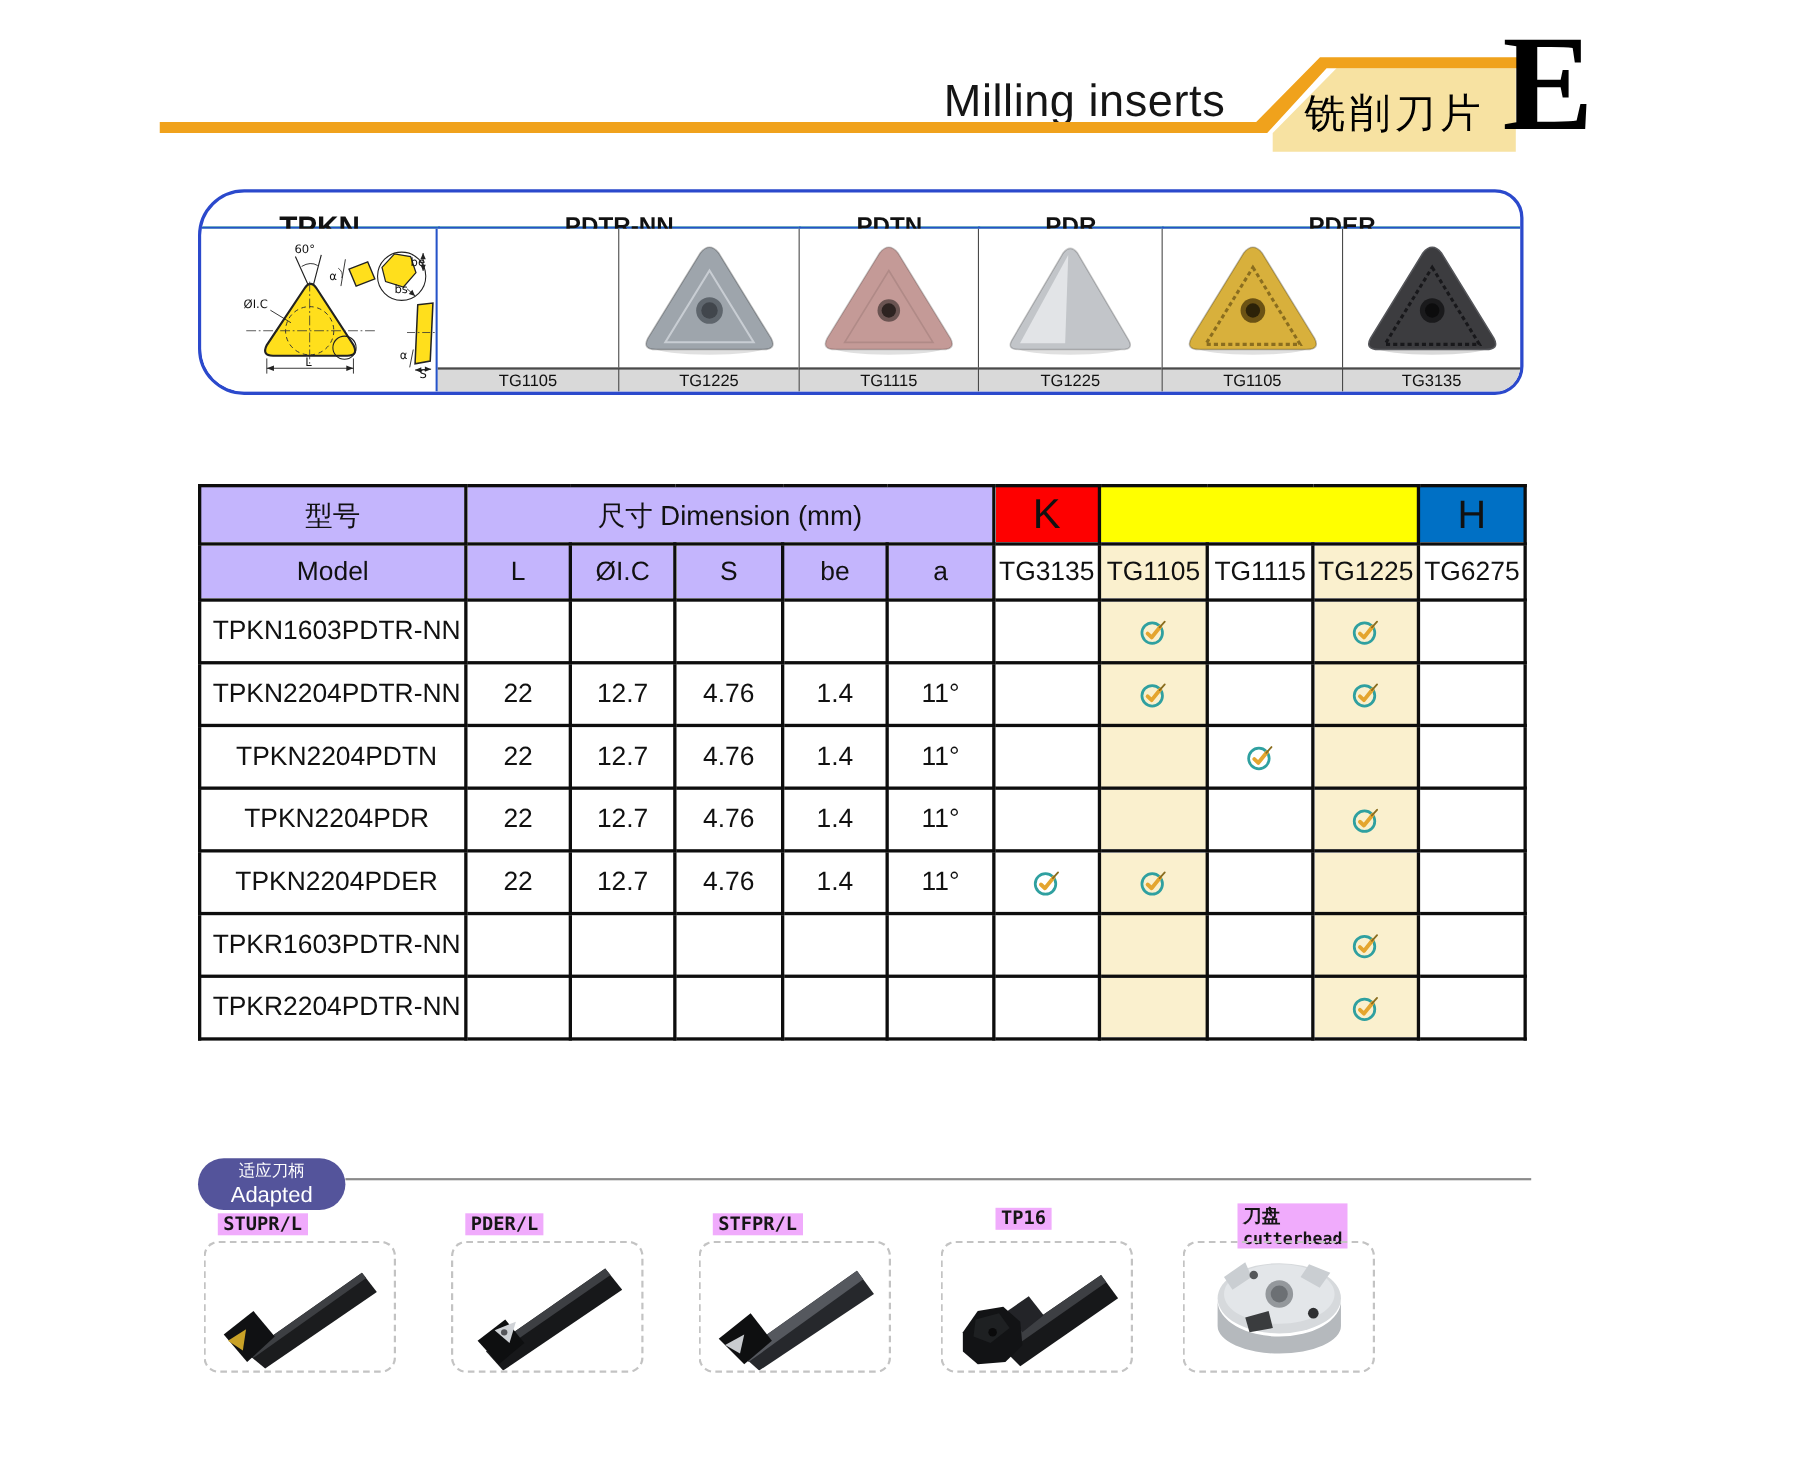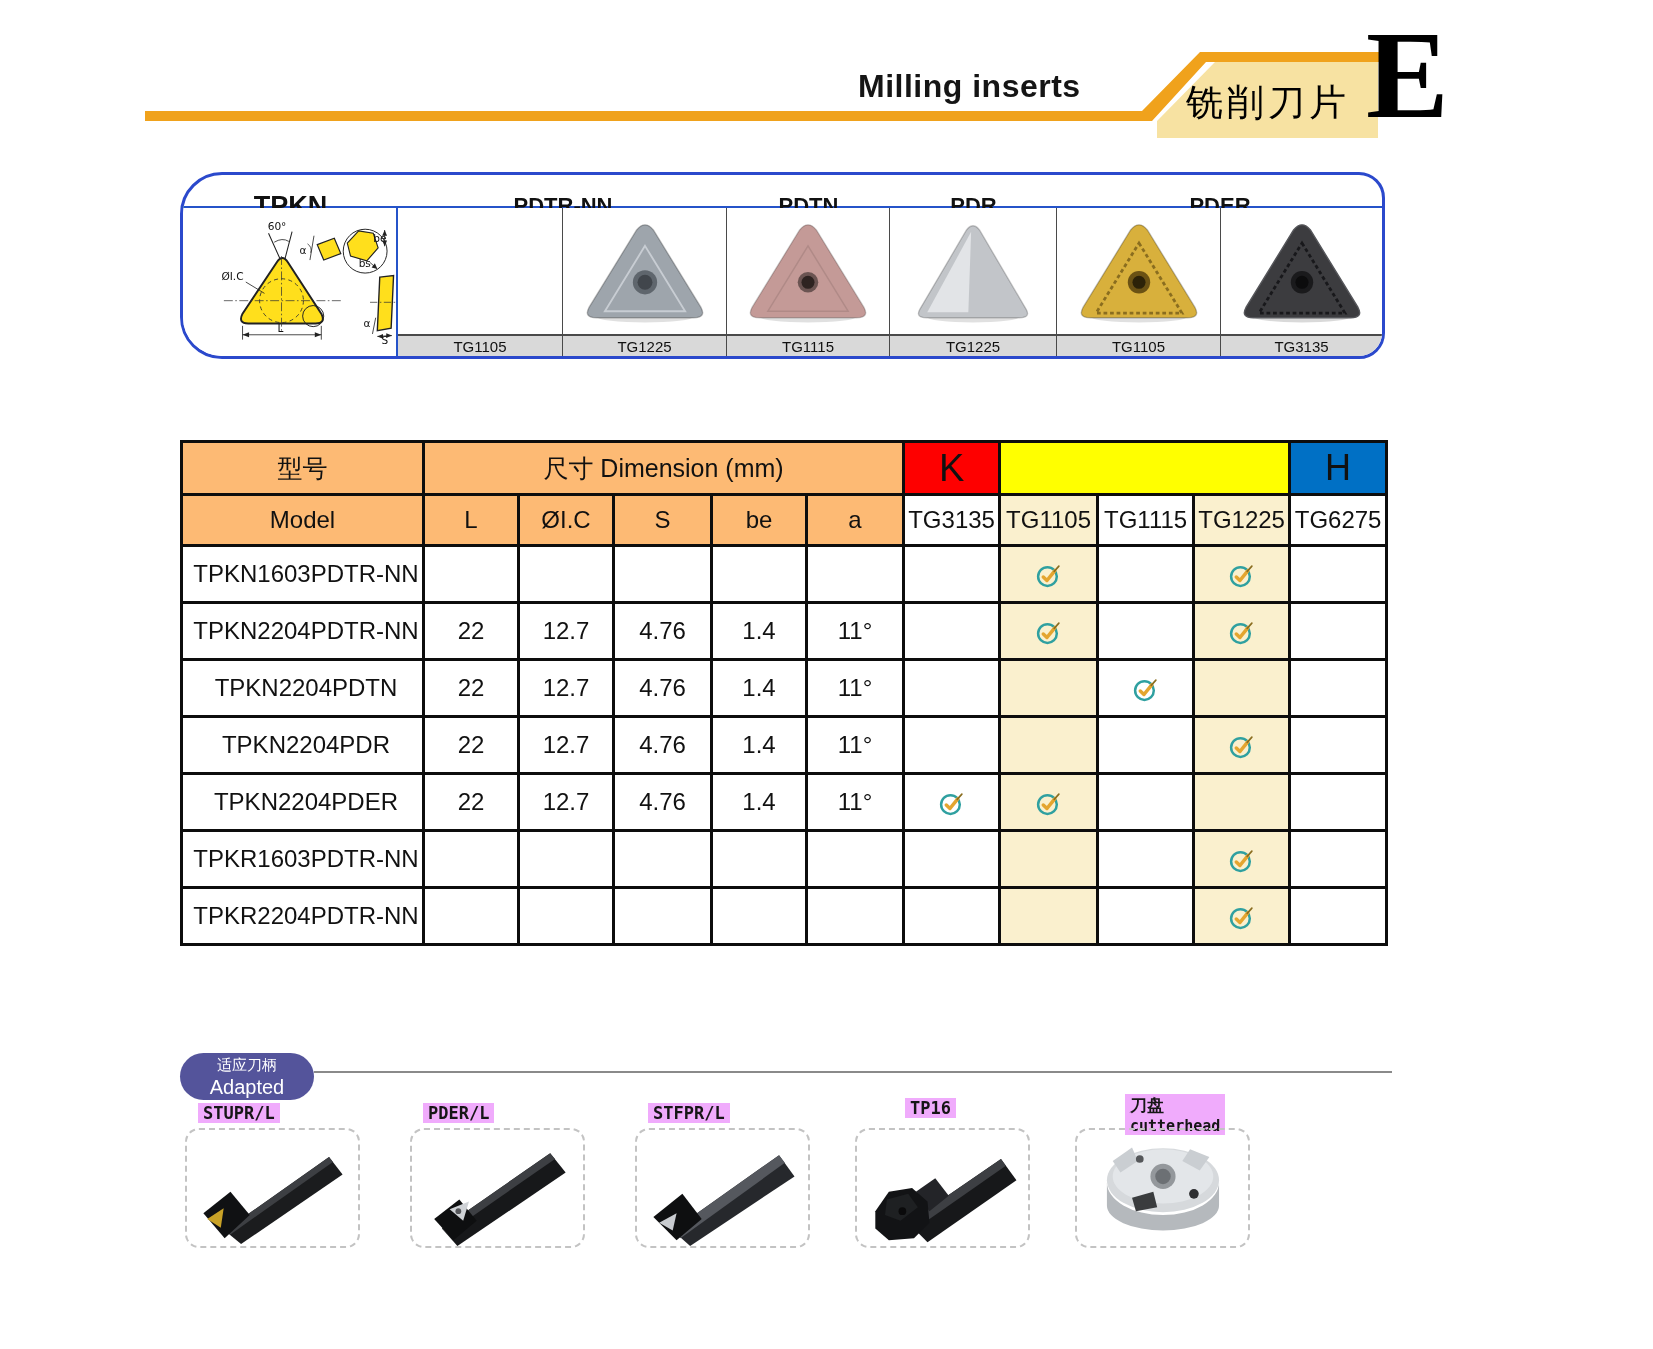--- a/index.html
+++ b/index.html
@@ -1,20 +1,20 @@
 <!DOCTYPE html>
 <html><head>
 <meta charset="utf-8">
 <style>
   html,body{margin:0;padding:0;background:#fff;}
   #canvas{position:relative;width:1653px;height:1349px;background:#ffffff;
           font-family:"Liberation Sans",sans-serif;color:#111;overflow:hidden;}
 
   
-  .title-en{position:absolute;left:858px;top:68px;font-size:32px;font-weight:bold;color:#151515;letter-spacing:.5px;}
+  .title-en{position:absolute;left:858px;top:68px;font-size:41px;font-weight:normal;color:#151515;letter-spacing:.5px;}
   .ribbon{position:absolute;left:145px;top:45px;width:1250px;height:95px;}
   .title-zh{position:absolute;left:1168px;top:78px;width:200px;text-align:center;
             font-size:37px;color:#000000;letter-spacing:4px;}
   .section-letter{position:absolute;left:1366px;top:14px;font-family:"Liberation Serif",serif;
             font-weight:bold;font-size:124px;line-height:1;color:#000;}
 
   
   .top-box{position:absolute;left:180px;top:172px;width:1205px;height:187px;box-sizing:border-box;
            border:3px solid #2b49cc;border-radius:42px 26px 26px 42px;overflow:hidden;background:#fff;
            display:grid;grid-template-columns:215px 164px 164px 163px 167px 1fr 162px;
@@ -34,21 +34,21 @@
   .diag{width:215px;height:150px;}
   .diag text{font-family:"DejaVu Sans",sans-serif;font-size:13px;fill:#111;}
 
   
   table.spec{position:absolute;left:180px;top:440px;width:1205px;border-collapse:collapse;table-layout:fixed;}
   table.spec td,table.spec th{border:3px solid #0d0d0d;font-weight:normal;overflow:hidden;}
   .r1 th{height:48px;font-size:25px;}
   .r2 th{height:46px;font-size:24px;}
   tbody.rows td{height:52px;font-size:24px;text-align:center;}
   td.model{text-align:left;padding-left:8px;}
-  .tan{background:#fdba74;}
+  .tan{background:#c4b5fd;}
   .red{background:#fe0000;font-size:38px !important;}
   .yel{background:#ffff00;}
   .blu{background:#0070c5;font-size:36px !important;}
   .cream{background:#faf0ce;}
   .chk{width:27px;height:27px;vertical-align:middle;}
 
   
   .pill{position:absolute;left:180px;top:1053px;width:134px;height:47px;background:#54549b;
         border-radius:24px;color:#fff;text-align:center;line-height:1.25;padding-top:3px;box-sizing:border-box;}
   .pill .zh{font-size:15px;}

